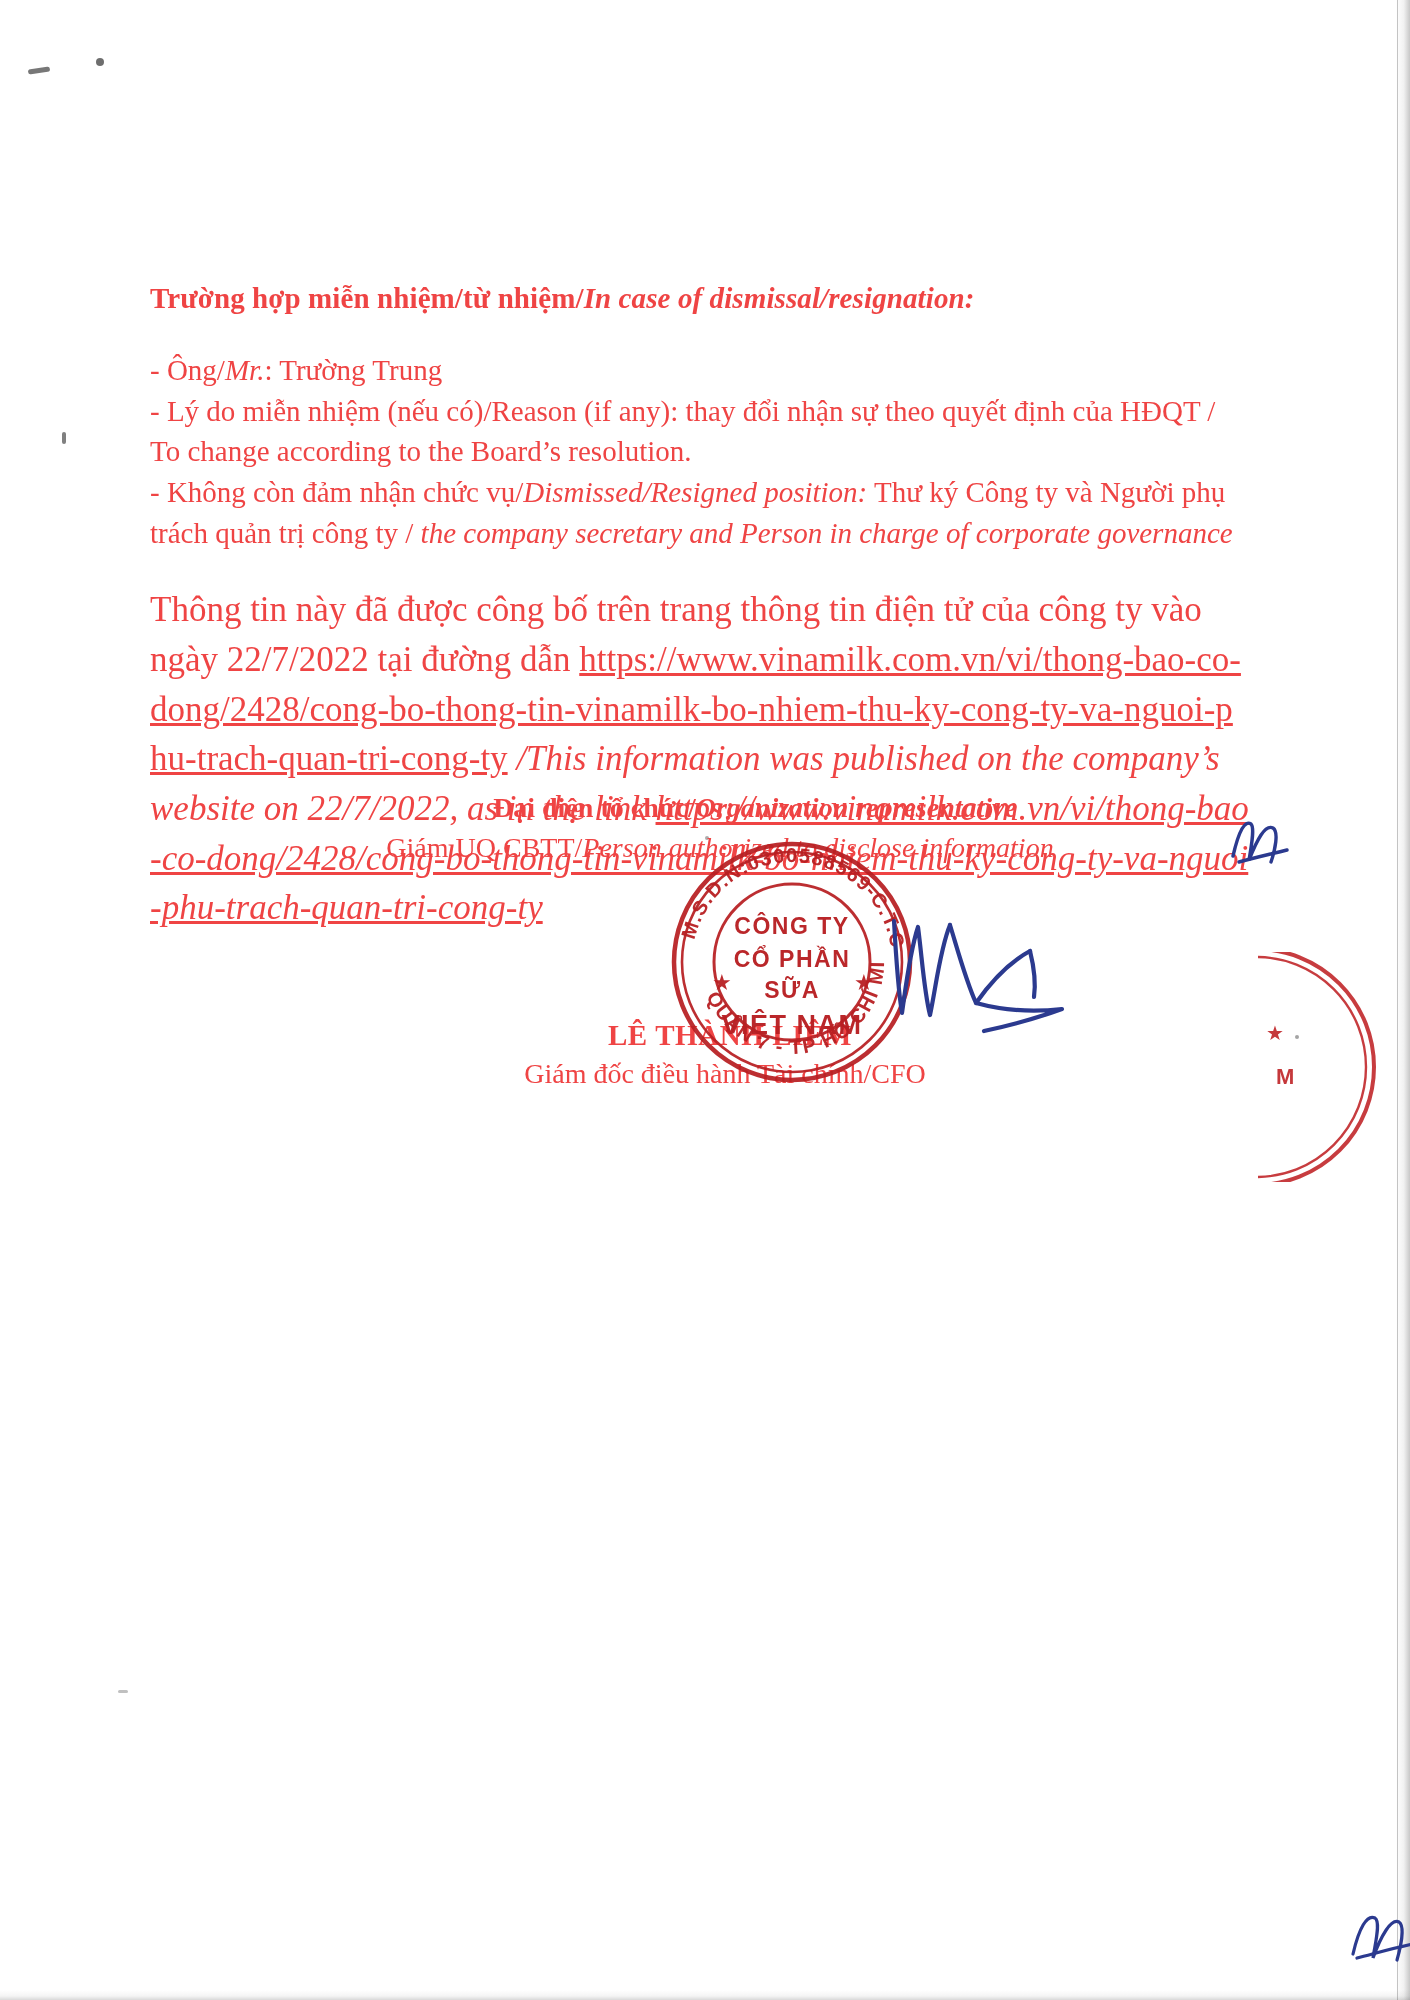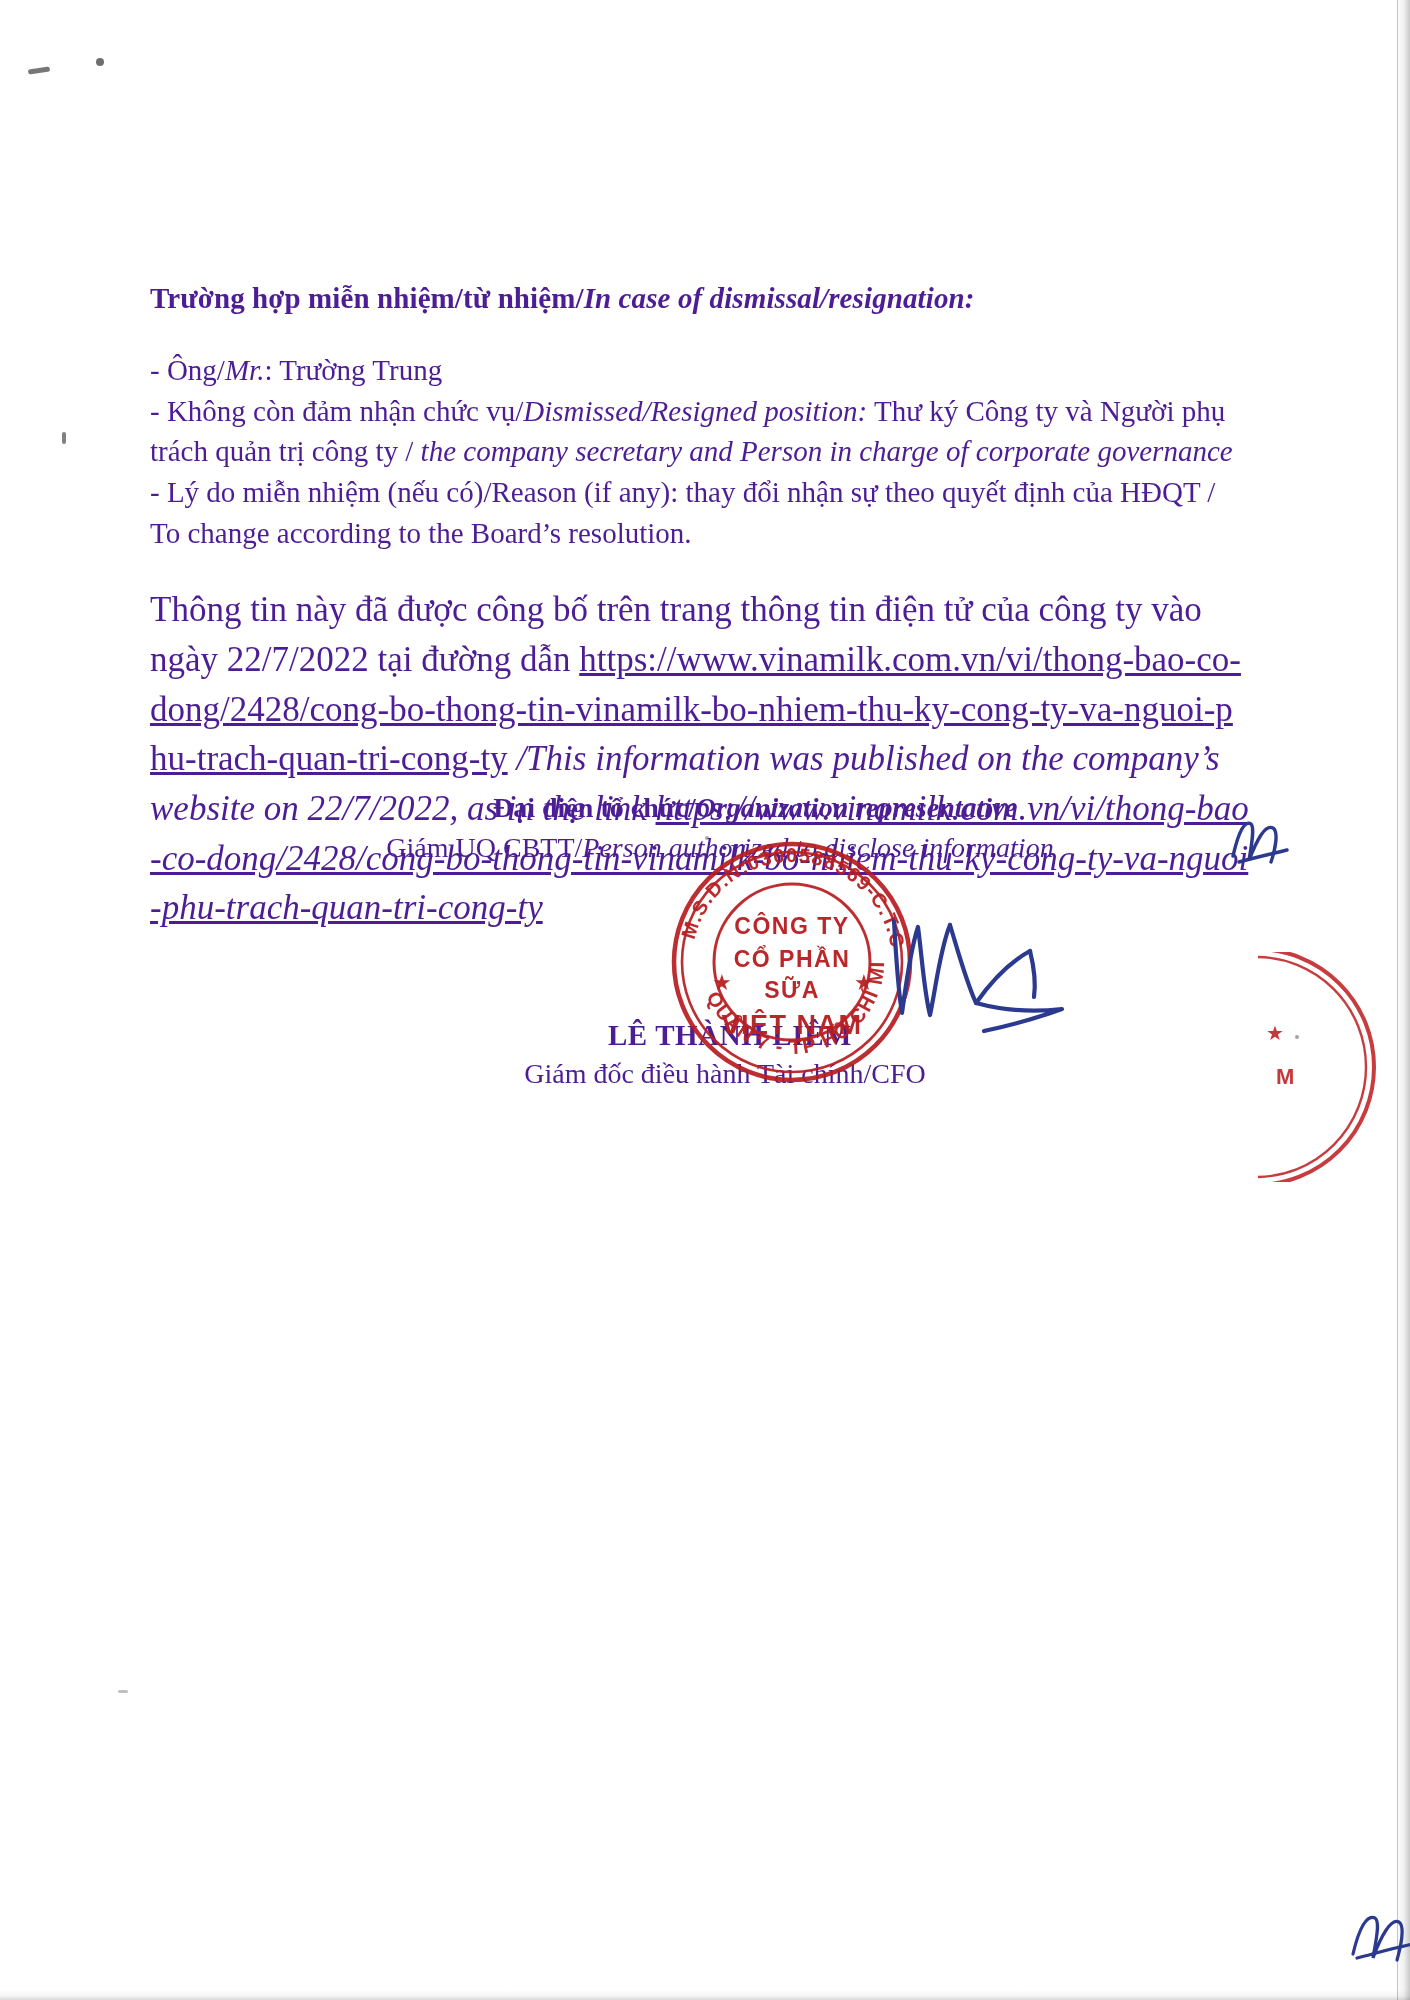--- a/index.html
+++ b/index.html
@@ -7,21 +7,21 @@
     padding: 0;
     background: #ffffff;
   }
   #page {
     position: relative;
     width: 1410px;
     height: 2000px;
     background: #ffffff;
     overflow: hidden;
     font-family: "Liberation Serif", "DejaVu Serif", serif;
-    color: #4c1d95;
+    color: #ef4444;
   }
 
   
   .scan-edge-right {
     position: absolute;
     top: 0;
     right: 0;
     width: 14px;
     height: 2000px;
     background: linear-gradient(to right, rgba(255,255,255,0) 0%, rgba(120,120,120,0.10) 55%, rgba(70,70,70,0.30) 100%);
@@ -199,25 +199,25 @@
       <span>Trường hợp miễn nhiệm/từ nhiệm/</span><span class="it">In case of dismissal/resignation:</span>
     </p>
 
     <div class="bullets">
 
       <span class="line">
         <span>- Ông/</span><span class="it">Mr.</span><span>: </span><span>Trường Trung</span>
       </span>
 
       <span class="line">
+        <span>- Lý do miễn nhiệm (nếu có)/Reason (if any): </span><span>thay đổi nhận sự theo quyết định của HĐQT / </span><span>To change according to the Board’s resolution.</span>
+      </span>
+
+      <span class="line">
         <span>- Không còn đảm nhận chức vụ/</span><span class="it">Dismissed/Resigned position:</span><span> Thư ký Công ty và Người phụ trách quản trị công ty / </span><span class="it">the company secretary and Person in charge of corporate governance</span>
-      </span>
-
-      <span class="line">
-        <span>- Lý do miễn nhiệm (nếu có)/Reason (if any): </span><span>thay đổi nhận sự theo quyết định của HĐQT / </span><span>To change according to the Board’s resolution.</span>
       </span>
 
 
     </div>
 
     <p class="disclosure">
       <span>Thông tin này đã được công bố trên trang thông tin điện tử của công ty vào ngày </span><span>22/7/2022</span><span> tại đường dẫn </span><span class="u wrapword">https://www.vinamilk.com.vn/vi/thong-bao-co-dong/2428/cong-bo-thong-tin-vinamilk-bo-nhiem-thu-ky-cong-ty-va-nguoi-phu-trach-quan-tri-cong-ty</span><span class="it"> /This information was published on the company’s website on </span><span class="it">22/7/2022</span><span class="it">, as in the link </span><span class="it u wrapword">https://www.vinamilk.com.vn/vi/thong-bao-co-dong/2428/cong-bo-thong-tin-vinamilk-bo-nhiem-thu-ky-cong-ty-va-nguoi-phu-trach-quan-tri-cong-ty</span>
     </p>
 
   </div>

